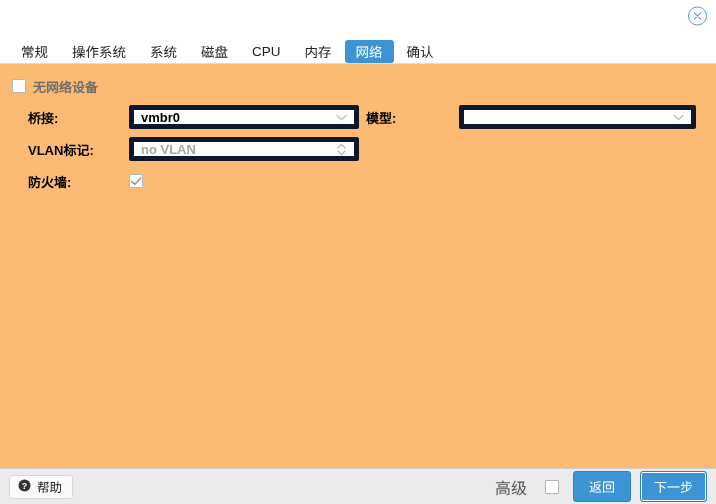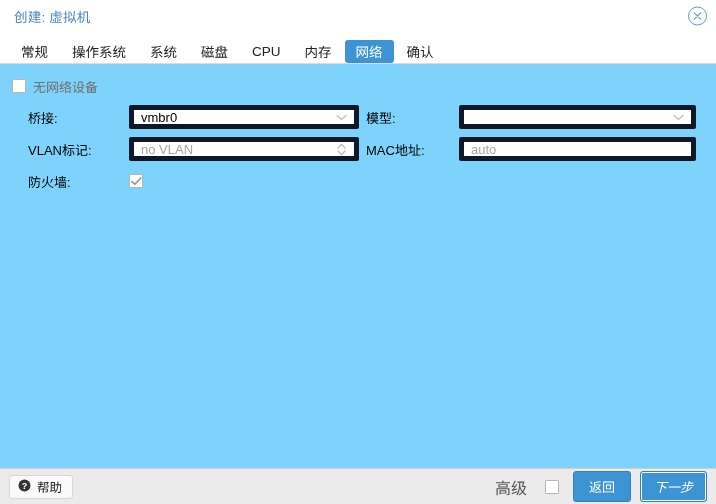--- a/index.html
+++ b/index.html
@@ -88,23 +88,24 @@
   }
   .tab.active {
     background: #3c94d4;
     color: #ffffff;
   }
 
   
   .form-area {
     flex: 1 1 auto;
     position: relative;
-    background: #7dd3fc;
+    background: #fdba74;
     padding: 11px 0 0 0;
     overflow: hidden;
+    font-weight: bold;
   }
 
   .nonet-row {
     display: flex;
     align-items: center;
     height: 22px;
     padding-left: 12px;
     margin-bottom: 5px;
   }
   .nonet-row .cb-label {
@@ -228,32 +229,31 @@
     font-size: 13px;
     display: flex;
     align-items: center;
     justify-content: center;
     cursor: pointer;
     border: 1px solid #2f82c4;
     background: #3c94d4;
     color: #ffffff;
     white-space: nowrap;
   }
-  .btn + .btn { margin-left: 9px; font-style: italic; }
+  .btn + .btn { margin-left: 9px; }
   .btn.focused {
     box-shadow: inset 0 0 0 1px #ffffff, inset 0 0 0 2px #3c94d4;
   }
 </style>
 </head>
 <body>
 
 <div class="dialog">
 
   <div class="titlebar">
-    <span class="titlebar-text">创建: 虚拟机</span>
     <div class="close-btn">
       <svg width="11" height="11" viewBox="0 0 11 11" aria-hidden="true">
         <path d="M2.4 2.4 L8.6 8.6 M8.6 2.4 L2.4 8.6" stroke="#5e9bd4" stroke-width="1.2" stroke-linecap="round"></path>
       </svg>
     </div>
   </div>
 
   <div class="tabbar">
     <div class="tab">常规</div>
     <div class="tab">操作系统</div>
@@ -318,26 +318,20 @@
           <span class="fld-label">模型:</span>
           <div class="control">
             <span class="trigger">
               <svg width="11" height="7" viewBox="0 0 11 7" aria-hidden="true">
                 <path d="M1 1.4 L5.5 5.6 L10 1.4" stroke="#c2c2c2" stroke-width="1.4" fill="none" stroke-linecap="round" stroke-linejoin="round"></path>
               </svg>
             </span>
           </div>
         </div>
 
-        <div class="field-row">
-          <span class="fld-label">MAC地址:</span>
-          <div class="control textfield">
-            <span class="val placeholder">auto</span>
-          </div>
-        </div>
 
       </div>
 
     </div>
   </div>
 
   <div class="footer">
 
     <div class="help-btn">
       <span>

